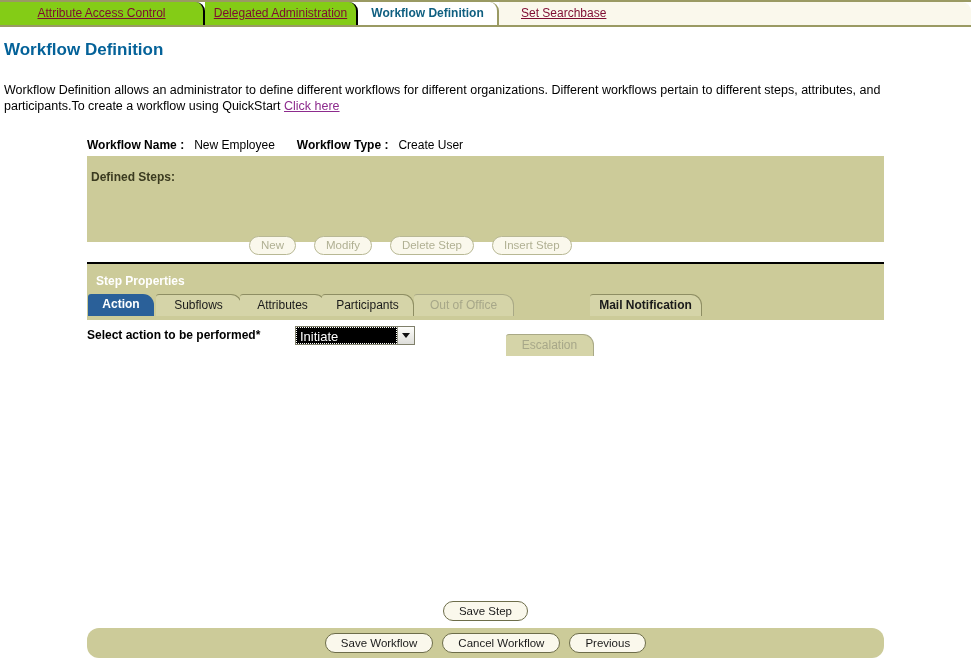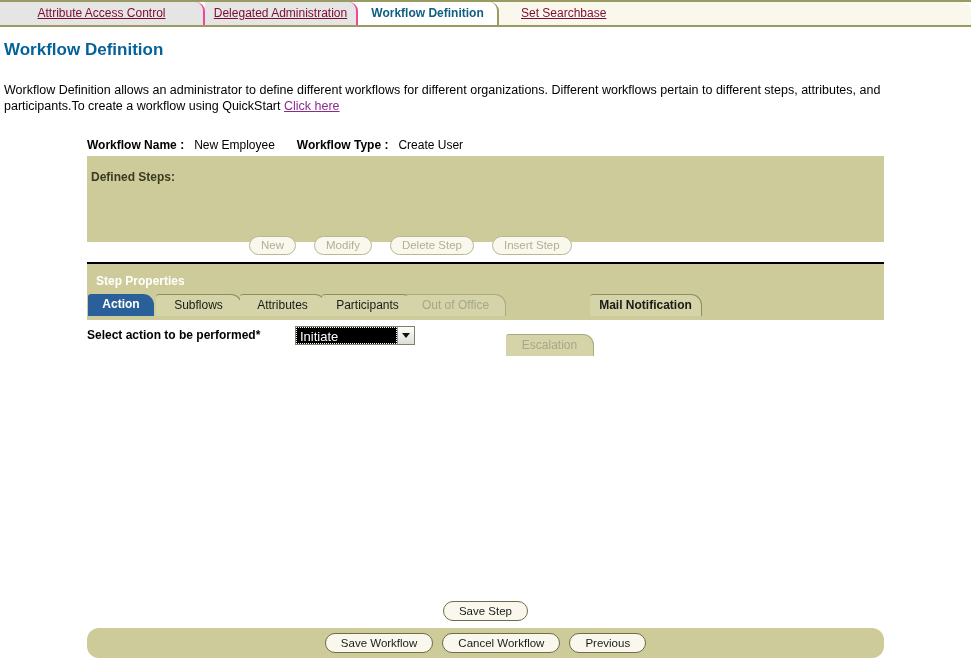--- a/index.html
+++ b/index.html
@@ -37,22 +37,22 @@
     position: absolute;
     top: 0;
     height: 23px;
     line-height: 22px;
     text-align: center;
     box-sizing: border-box;
     font-size: 12px;
     white-space: nowrap;
   }
   .toptab.inactive {
-    background: #e5e5e5;
-    border-right: 2px solid #ec4899;
+    background: #84cc16;
+    border-right: 2px solid #000000;
     border-top-right-radius: 9px;
   }
   .toptab.inactive .toptab-label {
     color: #7e0b31;
     text-decoration: underline;
     cursor: pointer;
   }
   .toptab.active {
     background: #ffffff;
     border-right: 2px solid #9a9a63;
@@ -246,21 +246,21 @@
     background: #d5d4a8;
     color: #a7a789;
     border-right: 1px solid #a9a986;
     border-top: 1px solid #a9a986;
     cursor: default;
   }
   #st-action   { left: 0px;   width: 66px; }
   #st-subflows { left: 68px;  width: 86px; }
   #st-attrs    { left: 152px; width: 86px; }
   #st-parts    { left: 234px; width: 92px; }
-  #st-ooo      { left: 318px; width: 100px; }
+  #st-ooo      { left: 326px; width: 100px; }
   #st-esc      { left: 418px; width: 88px; margin-top: 40px; }
   #st-mail     { left: 502px; width: 112px; }
 
   
   .action-row {
     position: absolute;
     left: 87px;
     top: 327px;
     height: 20px;
   }

